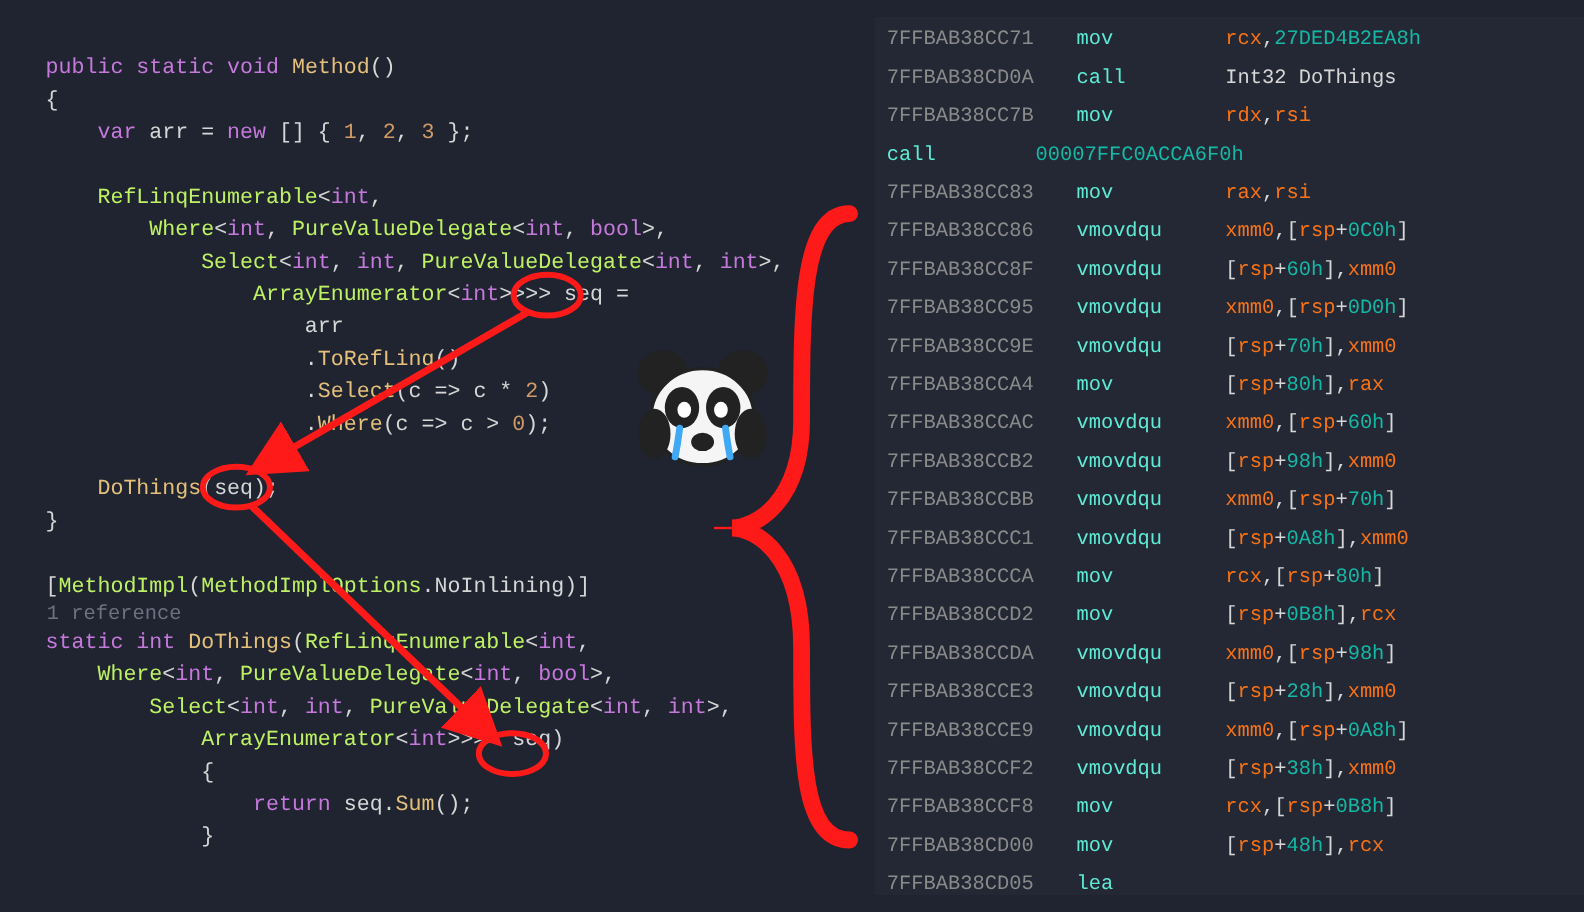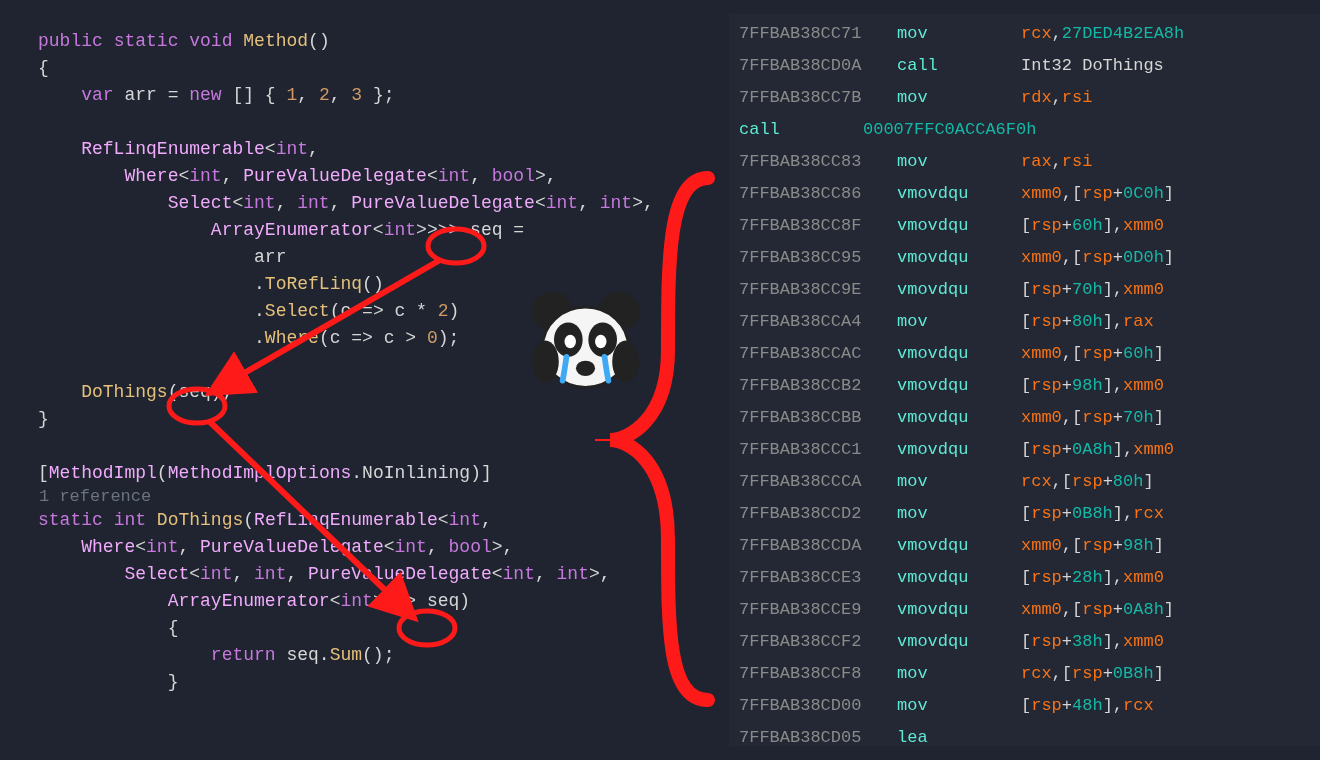--- a/index.html
+++ b/index.html
@@ -9,37 +9,37 @@
     font-family:Consolas,"Courier New",monospace;
     font-size:18px;
     width:1320px;
     height:760px;
     position:relative;
     overflow:hidden;
   }
   .left-pane{
     position:absolute;
     left:0;top:0;width:700px;height:760px;
-    padding:28px 0 0 38px;
+    padding:44px 0 0 38px;
     line-height:27px;
   }
   .right-pane{
     position:absolute;
     left:729px;top:14px;width:604px;height:732px;
     background:#232834;
     padding:4px 0 0 10px;
     line-height:32px;
     font-size:17px;
   }
   .asm-row{display:flex;white-space:pre;}
   .asm-addr{color:#8a8a8a;width:158px;}
   .asm-mnem{color:#5eead4;width:124px;}
   .asm-ops{color:#d6d6d6;}
   .kw{color:#c678dd;}
-  .ty{color:#f0abfc;}
+  .ty{color:#bef264;}
   .fn{color:#e5c07b;}
   .nm{color:#d19a66;}
   .pl{color:#d6d6d6;}
   .reg{color:#f97316;}
   .hex{color:#14b8a6;}
   .codelens{color:#6b7380;font-size:17px;margin-left:1px;display:block;line-height:20px;}
   .code-line{white-space:pre;}
   svg.overlay{position:absolute;left:0;top:0;pointer-events:none;}
   .panda{
     position:absolute;

